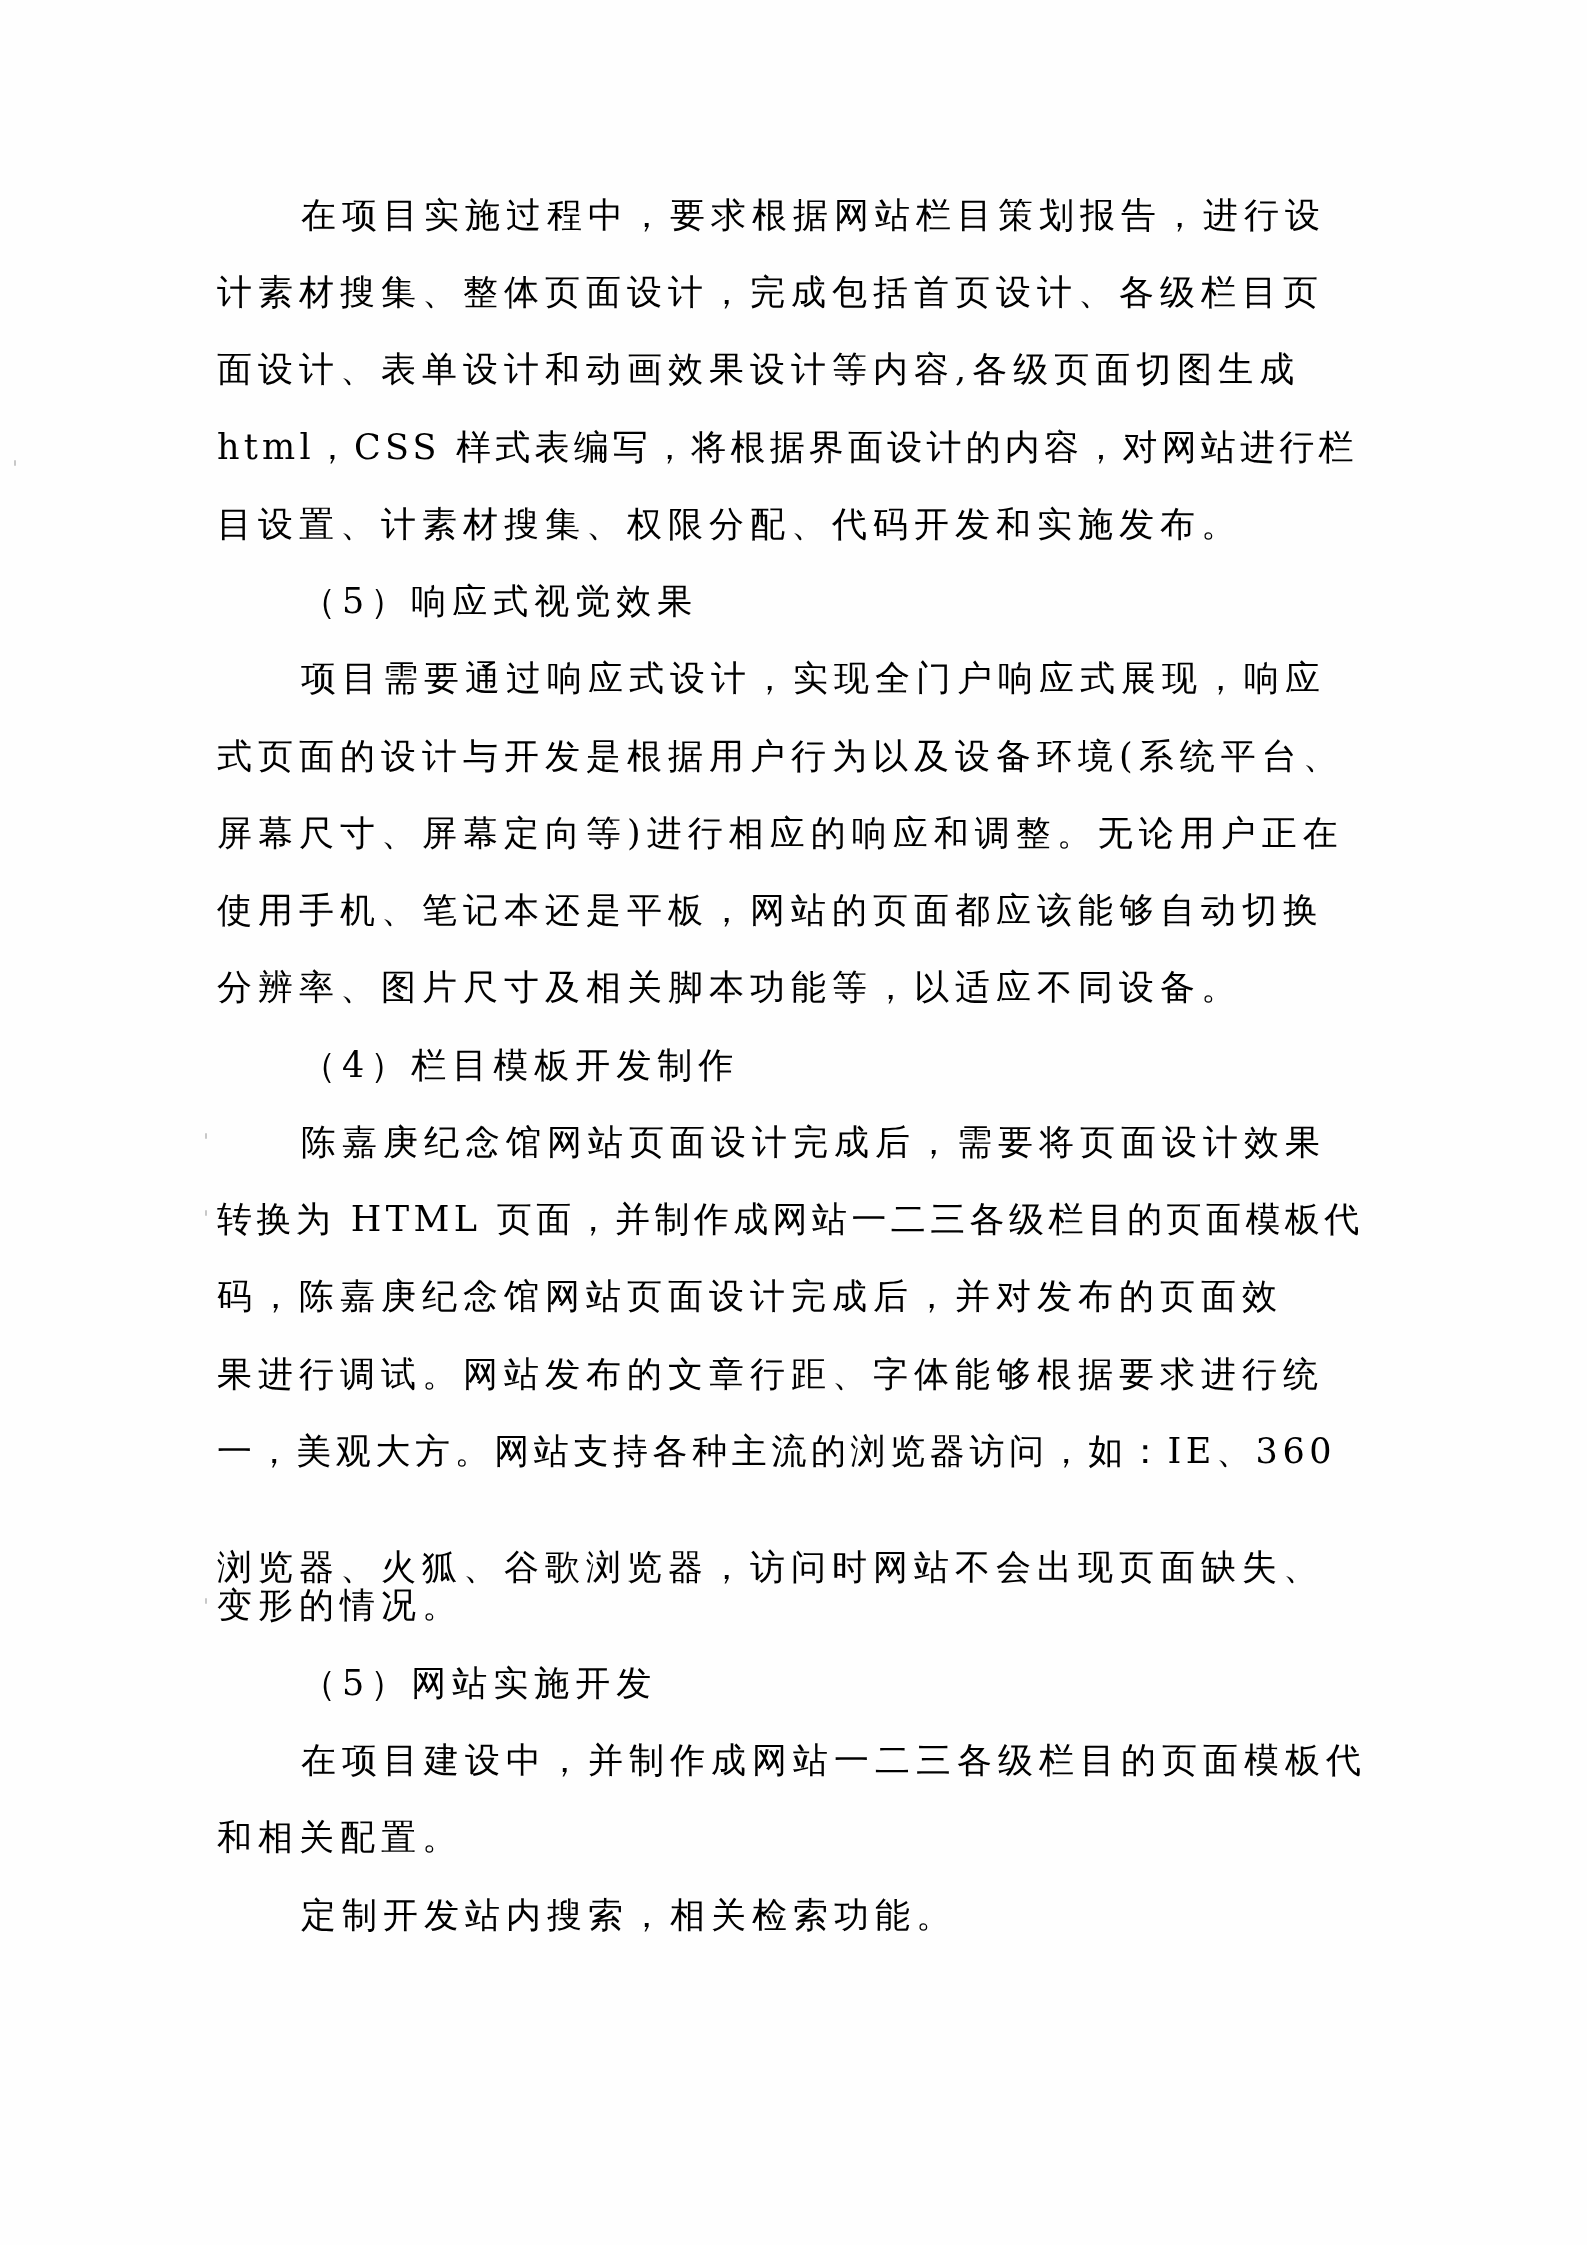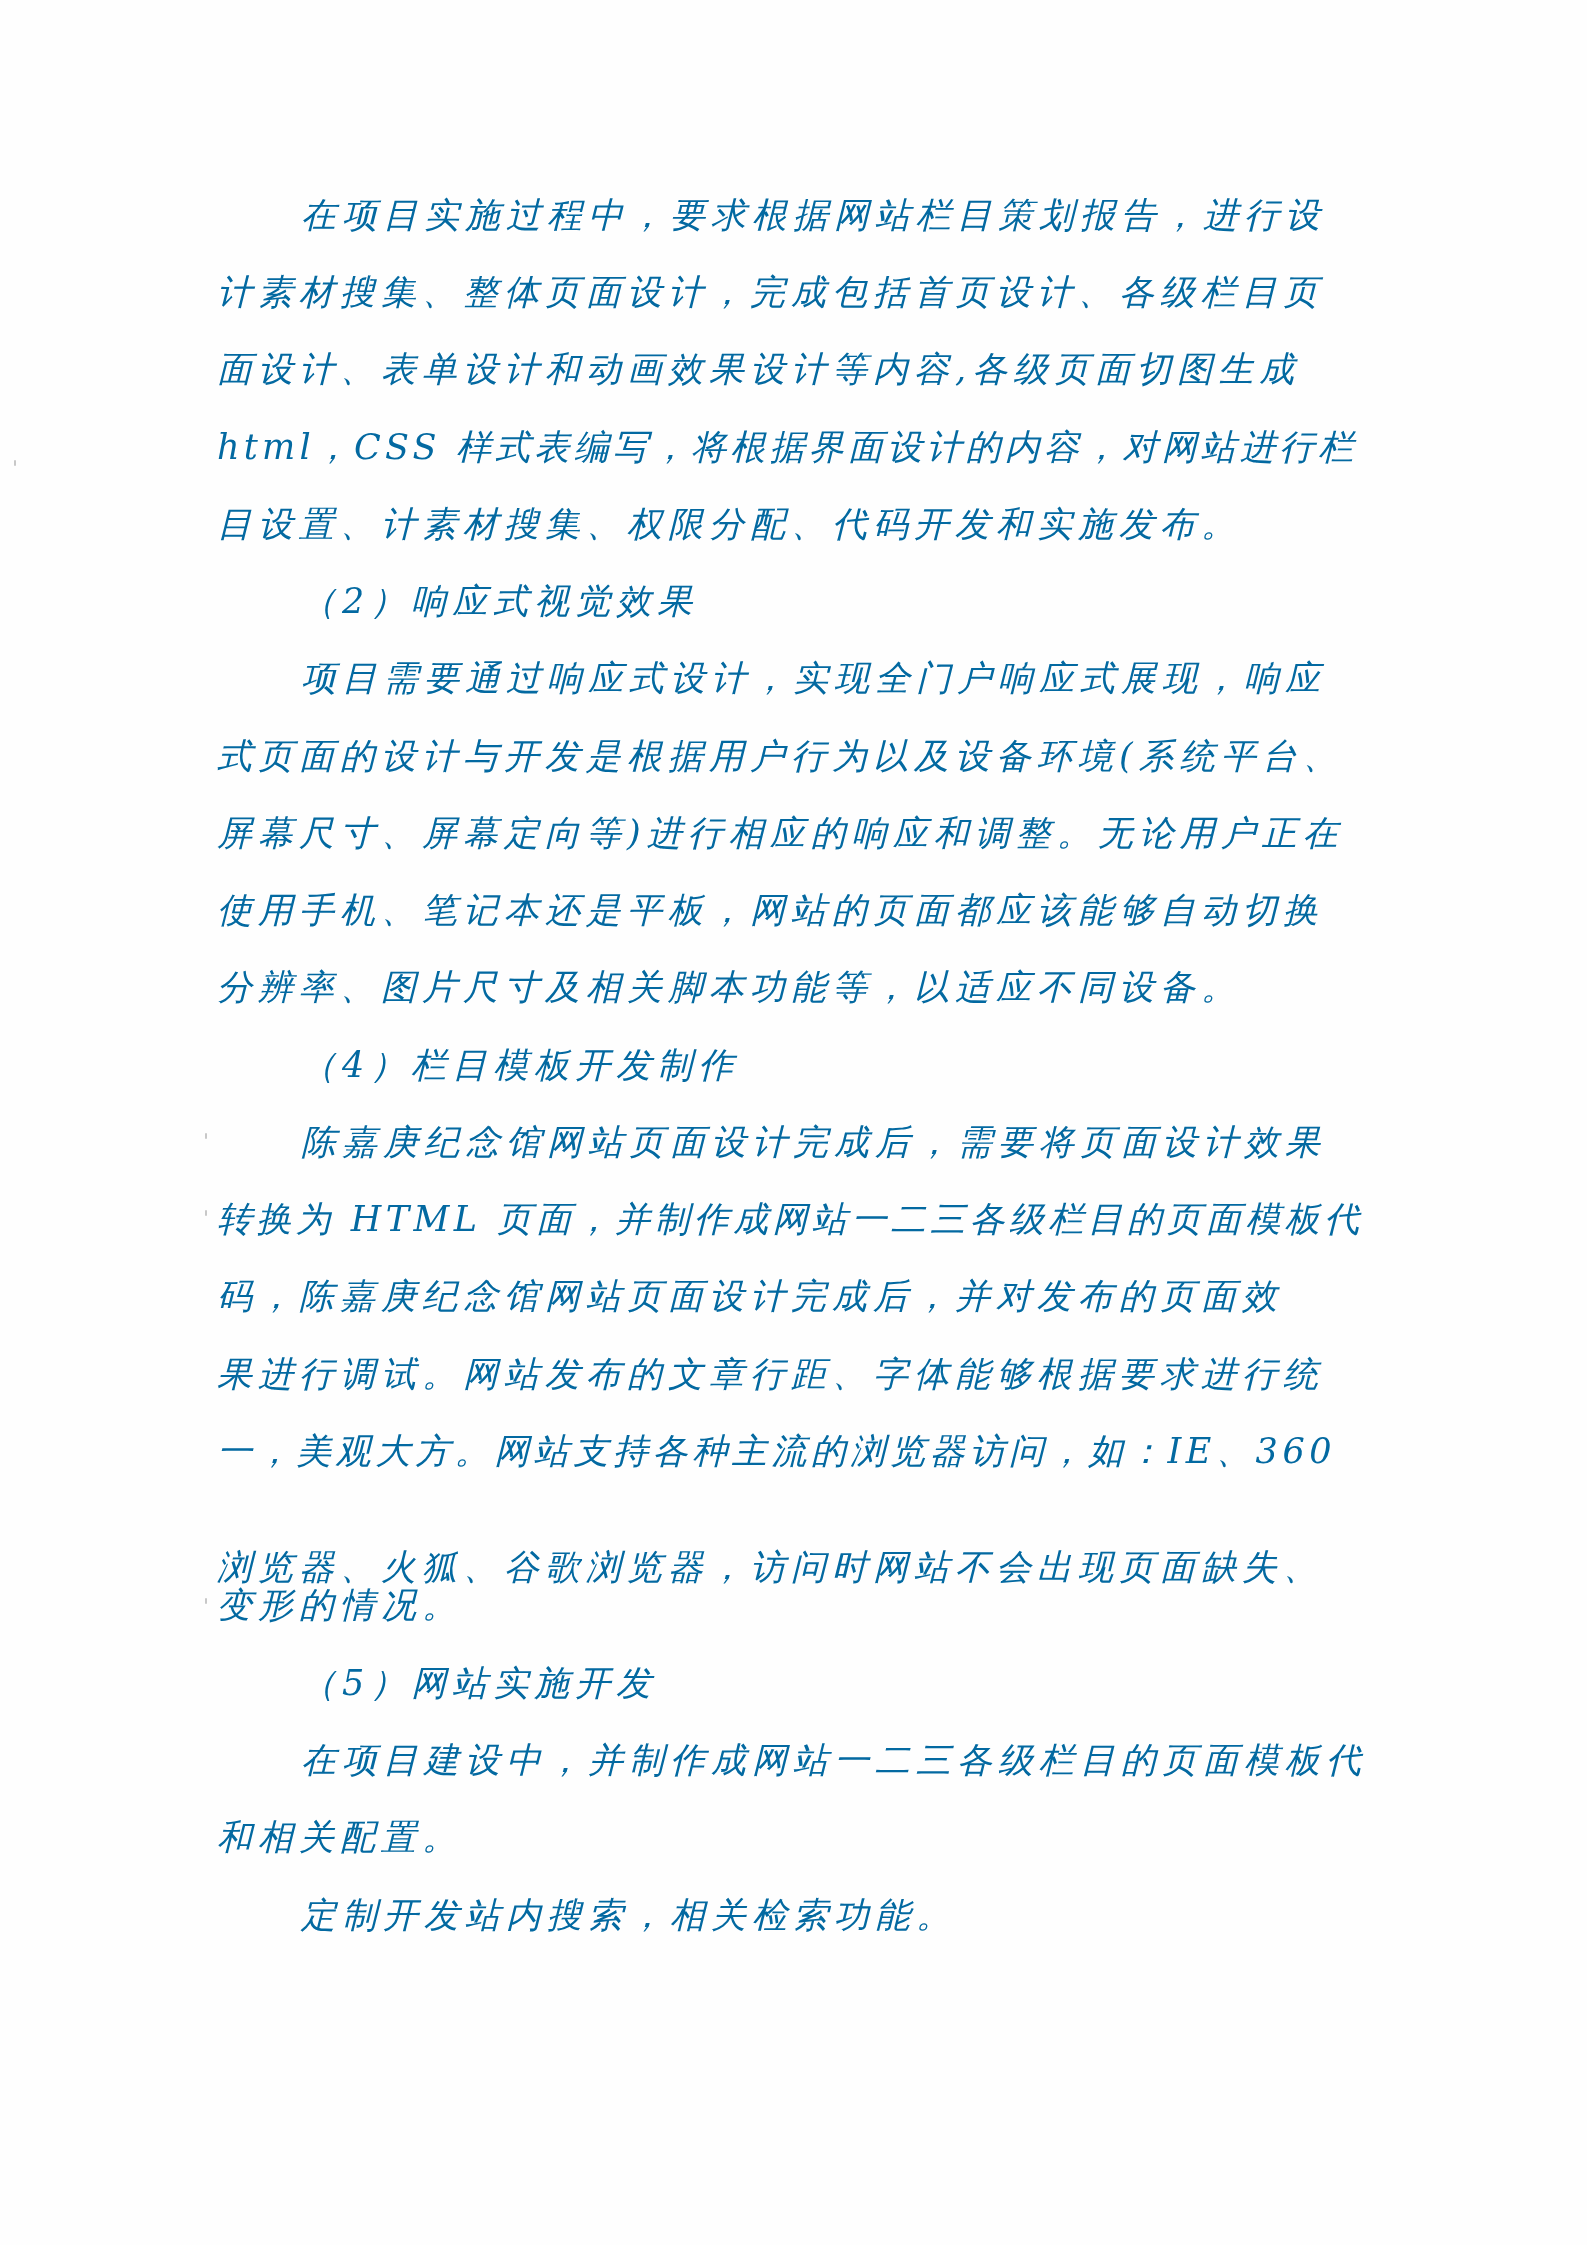--- a/index.html
+++ b/index.html
@@ -29,23 +29,22 @@
       width: 1150px;
     }
     .line {
       position: absolute;
       left: 0;
       height: 50px;
       line-height: 50px;
       white-space: nowrap;
       font-family: "DejaVu Serif", "Liberation Serif", serif;
       font-size: 35px;
-      color: #0369a1;
+      color: #000000;
       letter-spacing: 6px;
-      font-style: italic;
     }
     .line.indent { left: 84px; }
     .line.heading { left: 84px; }
     .scan-mark {
       position: absolute;
       width: 2px;
       height: 6px;
       background: #c8c8c8;
       border-radius: 1px;
     }
@@ -54,21 +53,21 @@
 <body>
 
 <div class="page">
   <div class="text-block">
     <div class="line indent" style="top:0px">在项目实施过程中，要求根据网站栏目策划报告，进行设</div>
     <div class="line" style="top:77px">计素材搜集、整体页面设计，完成包括首页设计、各级栏目页</div>
     <div class="line" style="top:154px">面设计、表单设计和动画效果设计等内容,各级页面切图生成</div>
     <div class="line" style="top:232px; letter-spacing:4.2px">html，CSS 样式表编写，将根据界面设计的内容，对网站进行栏</div>
     <div class="line" style="top:309px">目设置、计素材搜集、权限分配、代码开发和实施发布。</div>
 
-    <div class="line heading" style="top:386px">（2）响应式视觉效果</div>
+    <div class="line heading" style="top:386px">（5）响应式视觉效果</div>
     <div class="line indent" style="top:463px">项目需要通过响应式设计，实现全门户响应式展现，响应</div>
     <div class="line" style="top:541px">式页面的设计与开发是根据用户行为以及设备环境(系统平台、</div>
     <div class="line" style="top:618px">屏幕尺寸、屏幕定向等)进行相应的响应和调整。无论用户正在</div>
     <div class="line" style="top:695px">使用手机、笔记本还是平板，网站的页面都应该能够自动切换</div>
     <div class="line" style="top:772px">分辨率、图片尺寸及相关脚本功能等，以适应不同设备。</div>
 
     <div class="line heading" style="top:850px">（4）栏目模板开发制作</div>
     <div class="line indent" style="top:927px">陈嘉庚纪念馆网站页面设计完成后，需要将页面设计效果</div>
     <div class="line" style="top:1004px; letter-spacing:4.4px">转换为 HTML 页面，并制作成网站一二三各级栏目的页面模板代</div>
     <div class="line" style="top:1081px">码，陈嘉庚纪念馆网站页面设计完成后，并对发布的页面效</div>

